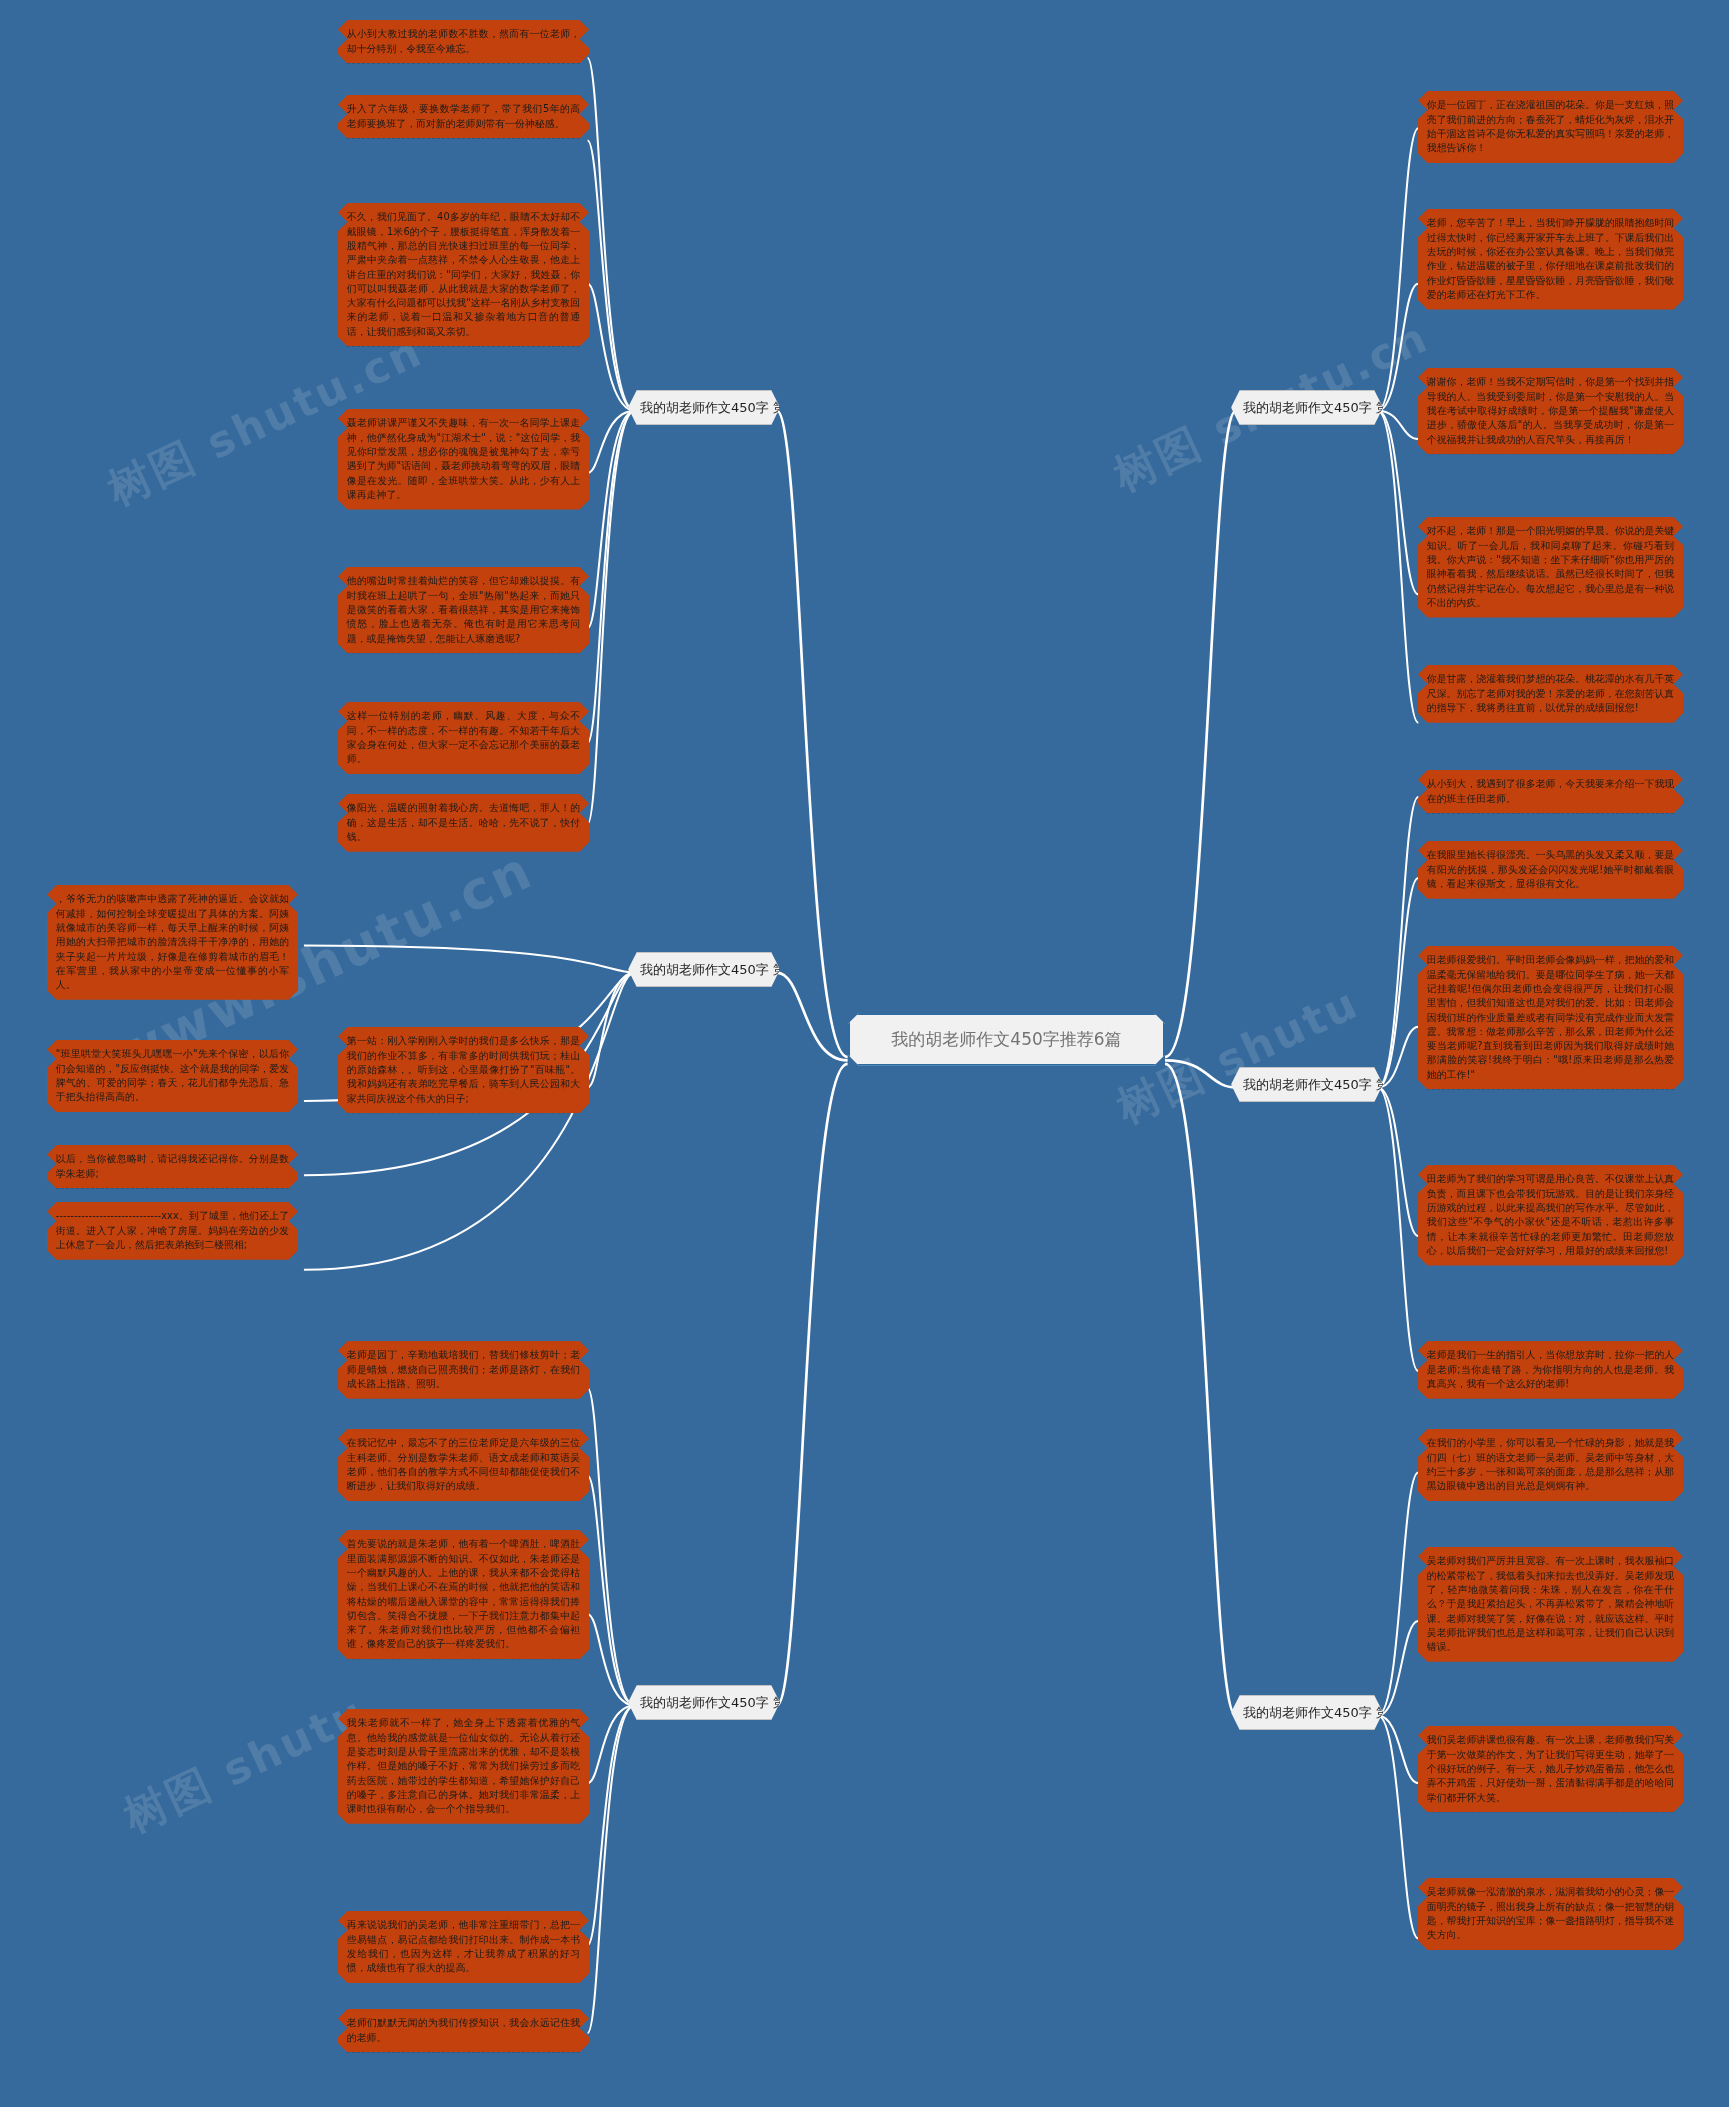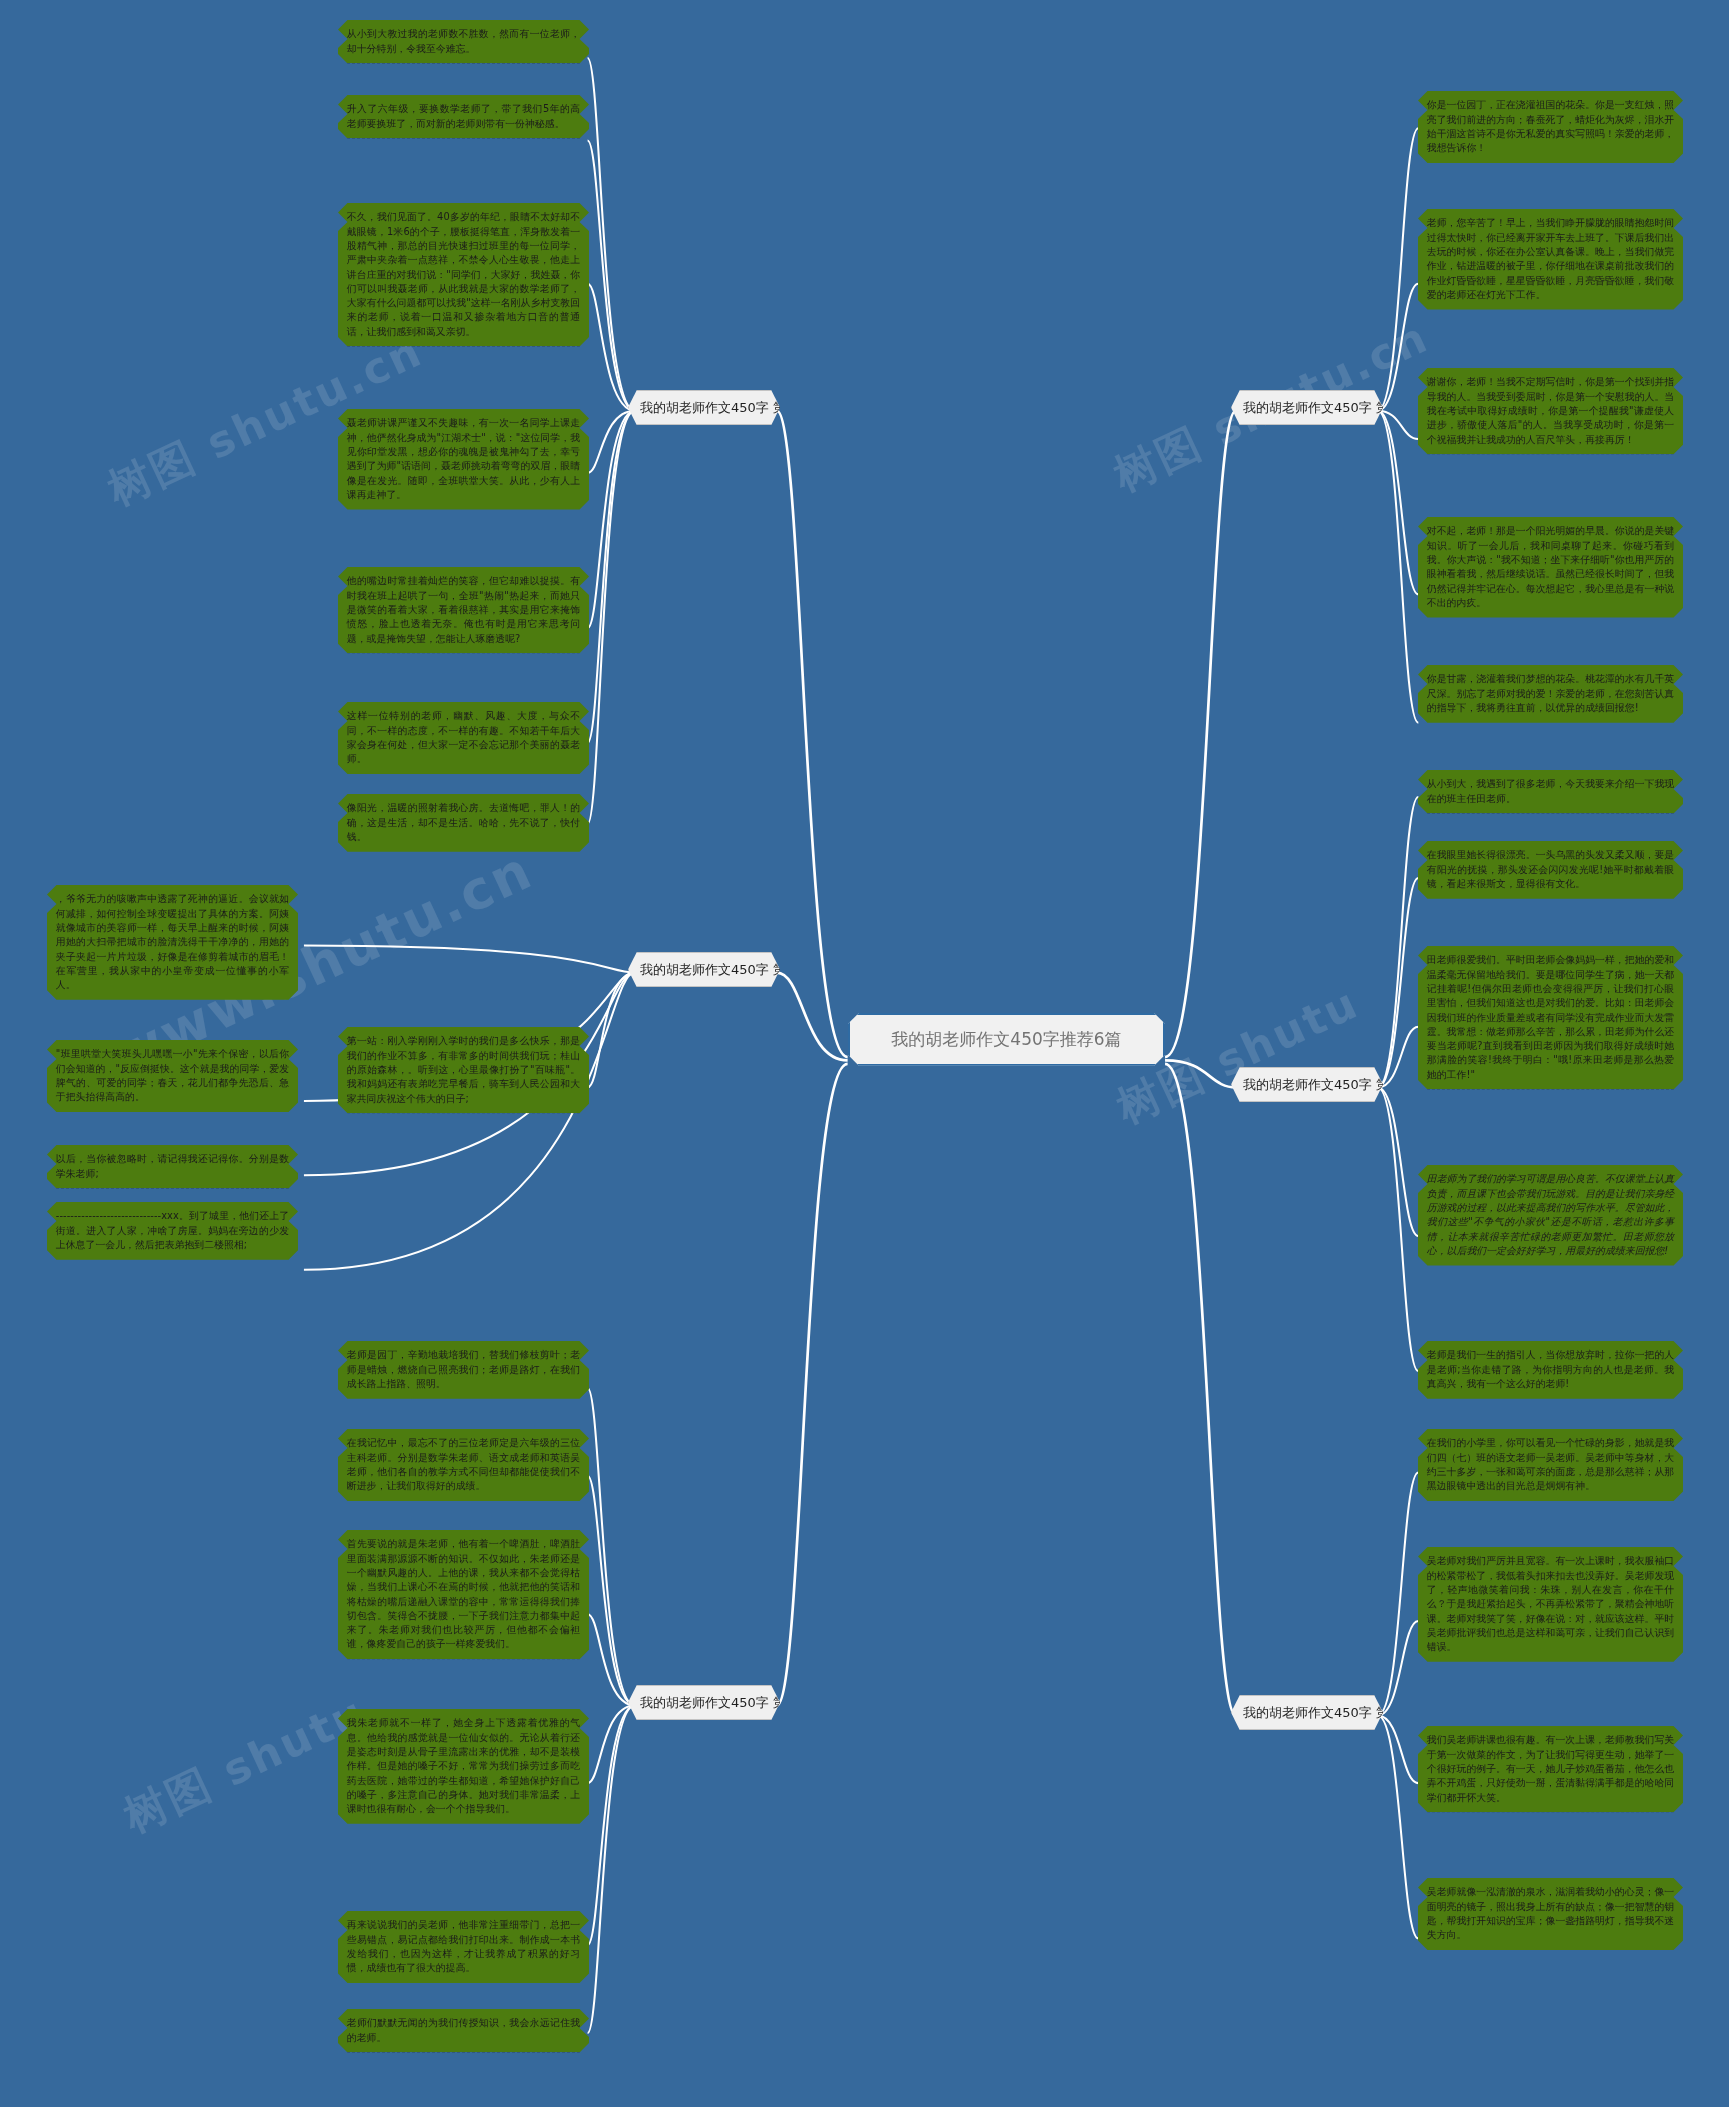--- a/index.html
+++ b/index.html
@@ -38,21 +38,21 @@
     transform: rotate(-25deg);
     white-space: nowrap;
     user-select: none;
     pointer-events: none;
     letter-spacing: 2.7px;
   }
   
   .node {
     position: absolute;
     box-sizing: border-box;
-    background: #4d7c0f;
+    background: #c2410c;
     color: #1a1a1a;
     font-size: 9.8px;
     line-height: 1.46;
     padding: 7.4px 8.8px;
     text-align: justify;
     border: 0.7px solid #b9b9b9;
     letter-spacing: 0.1px;
     word-break: break-all;
   }
   
@@ -206,21 +206,21 @@
 
   <div class="node leaf" style="left:1418px; top:91px; width:265px;">你是一位园丁，正在浇灌祖国的花朵。你是一支红烛，照亮了我们前进的方向；春蚕死了，蜡炬化为灰烬，泪水开始干涸这首诗不是你无私爱的真实写照吗！亲爱的老师，我想告诉你！</div>
   <div class="node leaf" style="left:1418px; top:209px; width:265px;">老师，您辛苦了！早上，当我们睁开朦胧的眼睛抱怨时间过得太快时，你已经离开家开车去上班了。下课后我们出去玩的时候，你还在办公室认真备课。晚上，当我们做完作业，钻进温暖的被子里，你仔细地在课桌前批改我们的作业灯昏昏欲睡，星星昏昏欲睡，月亮昏昏欲睡，我们敬爱的老师还在灯光下工作。</div>
   <div class="node leaf" style="left:1418px; top:368px; width:265px;">谢谢你，老师！当我不定期写信时，你是第一个找到并指导我的人。当我受到委屈时，你是第一个安慰我的人。当我在考试中取得好成绩时，你是第一个提醒我"谦虚使人进步，骄傲使人落后"的人。当我享受成功时，你是第一个祝福我并让我成功的人百尺竿头，再接再厉！</div>
   <div class="node leaf" style="left:1418px; top:517px; width:265px;">对不起，老师！那是一个阳光明媚的早晨。你说的是关键知识。听了一会儿后，我和同桌聊了起来。你碰巧看到我。你大声说："我不知道；坐下来仔细听"你也用严厉的眼神看着我，然后继续说话。虽然已经很长时间了，但我仍然记得并牢记在心。每次想起它，我心里总是有一种说不出的内疚。</div>
   <div class="node leaf" style="left:1418px; top:665px; width:265px;">你是甘露，浇灌着我们梦想的花朵。桃花潭的水有几千英尺深。别忘了老师对我的爱！亲爱的老师，在您刻苦认真的指导下，我将勇往直前，以优异的成绩回报您!</div>
 
   <div class="node leaf" style="left:1418px; top:770px; width:265px;">从小到大，我遇到了很多老师，今天我要来介绍一下我现在的班主任田老师。</div>
   <div class="node leaf" style="left:1418px; top:841px; width:265px;">在我眼里她长得很漂亮。一头乌黑的头发又柔又顺，要是有阳光的抚摸，那头发还会闪闪发光呢!她平时都戴着眼镜，看起来很斯文，显得很有文化。</div>
   <div class="node leaf" style="left:1418px; top:946px; width:265px;">田老师很爱我们。平时田老师会像妈妈一样，把她的爱和温柔毫无保留地给我们。要是哪位同学生了病，她一天都记挂着呢!但偶尔田老师也会变得很严厉，让我们打心眼里害怕，但我们知道这也是对我们的爱。比如：田老师会因我们班的作业质量差或者有同学没有完成作业而大发雷霆。我常想：做老师那么辛苦，那么累，田老师为什么还要当老师呢?直到我看到田老师因为我们取得好成绩时她那满脸的笑容!我终于明白："哦!原来田老师是那么热爱她的工作!"</div>
-  <div class="node leaf" style="left:1418px; top:1165px; width:265px;font-style:italic;">田老师为了我们的学习可谓是用心良苦。不仅课堂上认真负责，而且课下也会带我们玩游戏。目的是让我们亲身经历游戏的过程，以此来提高我们的写作水平。尽管如此，我们这些"不争气的小家伙"还是不听话，老惹出许多事情，让本来就很辛苦忙碌的老师更加繁忙。田老师您放心，以后我们一定会好好学习，用最好的成绩来回报您!</div>
+  <div class="node leaf" style="left:1418px; top:1165px; width:265px;">田老师为了我们的学习可谓是用心良苦。不仅课堂上认真负责，而且课下也会带我们玩游戏。目的是让我们亲身经历游戏的过程，以此来提高我们的写作水平。尽管如此，我们这些"不争气的小家伙"还是不听话，老惹出许多事情，让本来就很辛苦忙碌的老师更加繁忙。田老师您放心，以后我们一定会好好学习，用最好的成绩来回报您!</div>
   <div class="node leaf" style="left:1418px; top:1341px; width:265px;">老师是我们一生的指引人，当你想放弃时，拉你一把的人是老师;当你走错了路，为你指明方向的人也是老师。我真高兴，我有一个这么好的老师!</div>
 
   <div class="node leaf" style="left:1418px; top:1429px; width:265px;">在我们的小学里，你可以看见一个忙碌的身影，她就是我们四（七）班的语文老师一吴老师。吴老师中等身材，大约三十多岁，一张和蔼可亲的面庞，总是那么慈祥；从那黑边眼镜中透出的目光总是炯炯有神。</div>
   <div class="node leaf" style="left:1418px; top:1547px; width:265px;">吴老师对我们严厉并且宽容。有一次上课时，我衣服袖口的松紧带松了，我低着头扣来扣去也没弄好。吴老师发现了，轻声地微笑着问我：朱珠，别人在发言，你在干什么？于是我赶紧抬起头，不再弄松紧带了，聚精会神地听课。老师对我笑了笑，好像在说：对，就应该这样。平时吴老师批评我们也总是这样和蔼可亲，让我们自己认识到错误。</div>
   <div class="node leaf" style="left:1418px; top:1726px; width:265px;">我们吴老师讲课也很有趣。有一次上课，老师教我们写关于第一次做菜的作文，为了让我们写得更生动，她举了一个很好玩的例子。有一天，她儿子炒鸡蛋番茄，他怎么也弄不开鸡蛋，只好使劲一掰，蛋清黏得满手都是的哈哈同学们都开怀大笑。</div>
   <div class="node leaf" style="left:1418px; top:1878px; width:265px;">吴老师就像一泓清澈的泉水，滋润着我幼小的心灵；像一面明亮的镜子，照出我身上所有的缺点；像一把智慧的钥匙，帮我打开知识的宝库；像一盏指路明灯，指导我不迷失方向。</div>
 
 </div>
 
 

